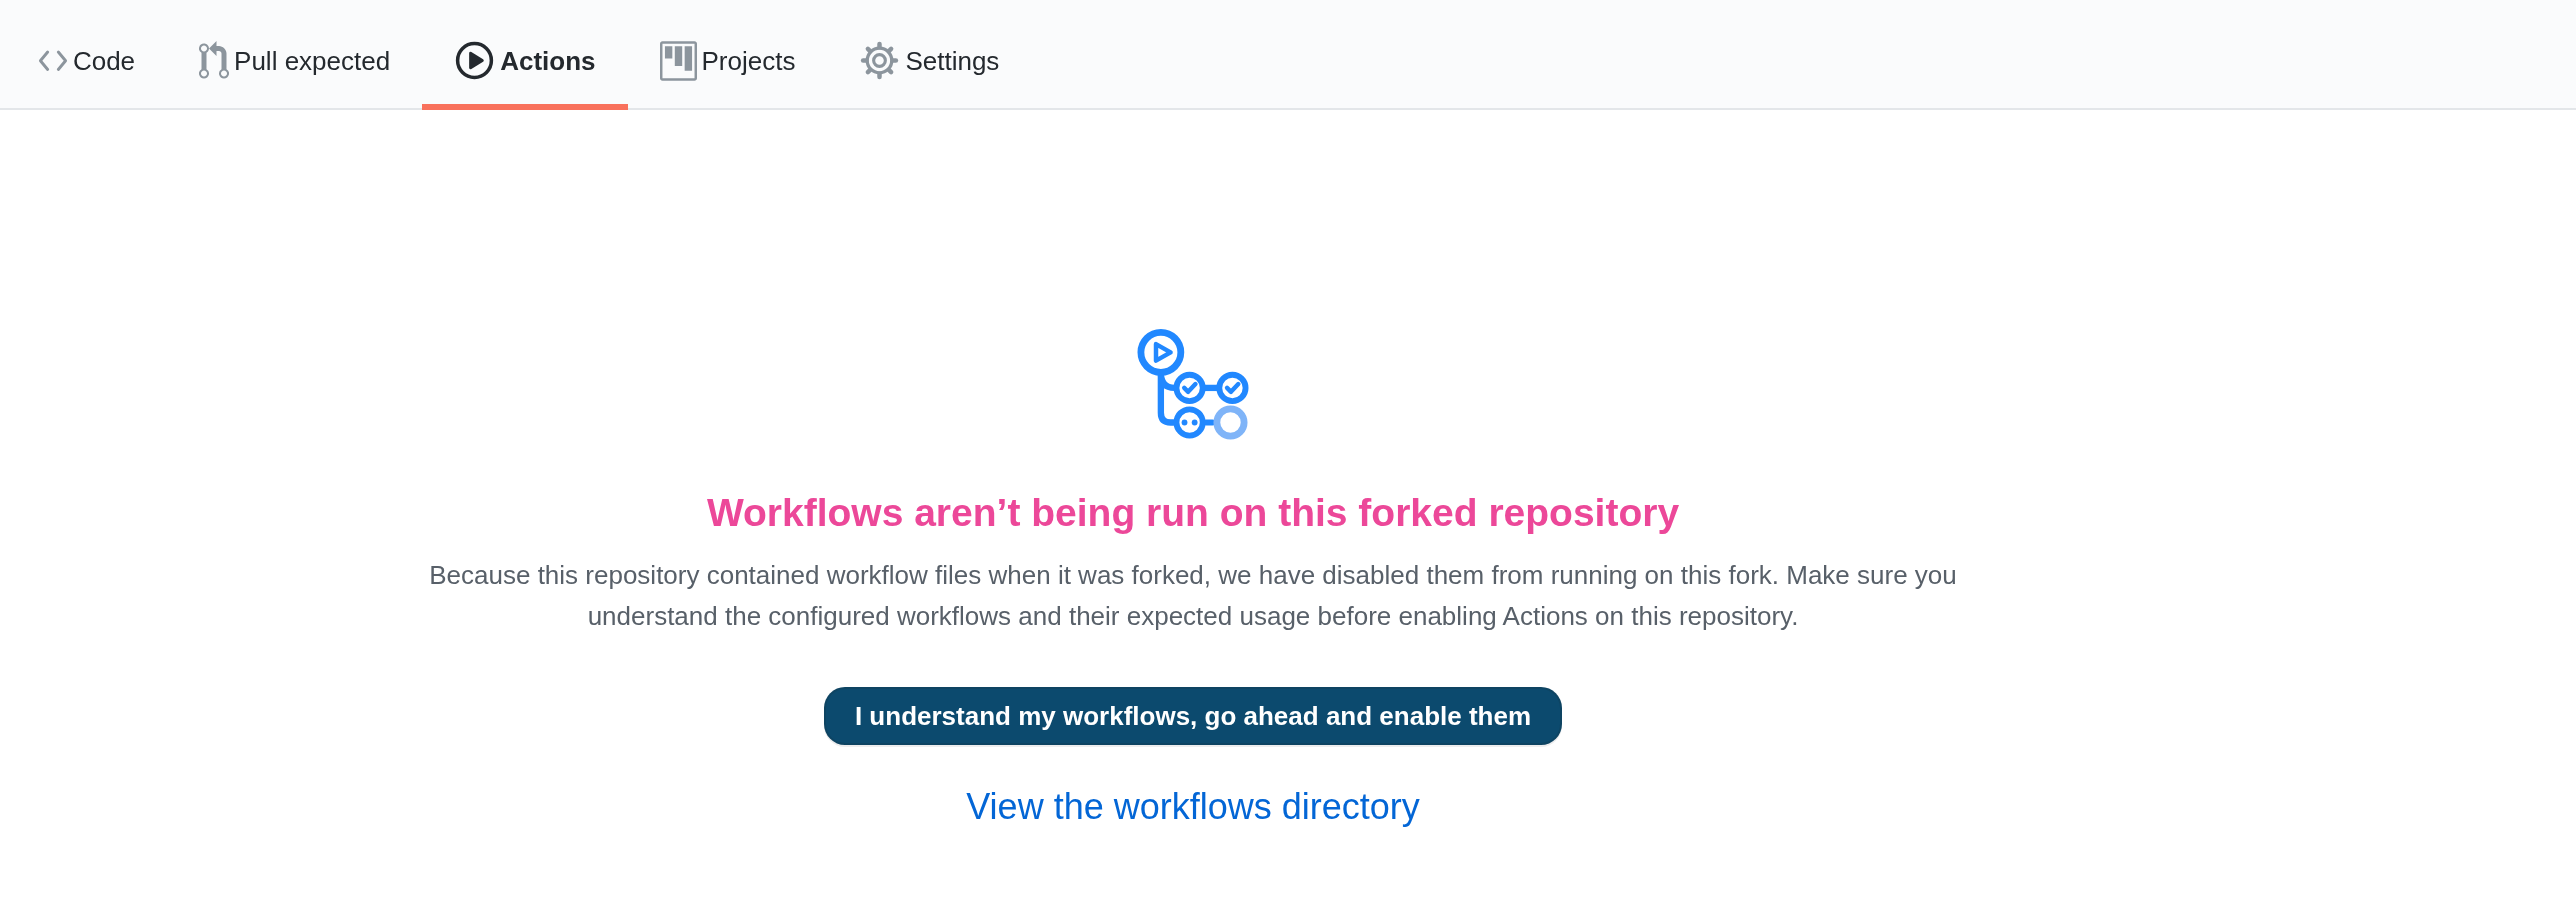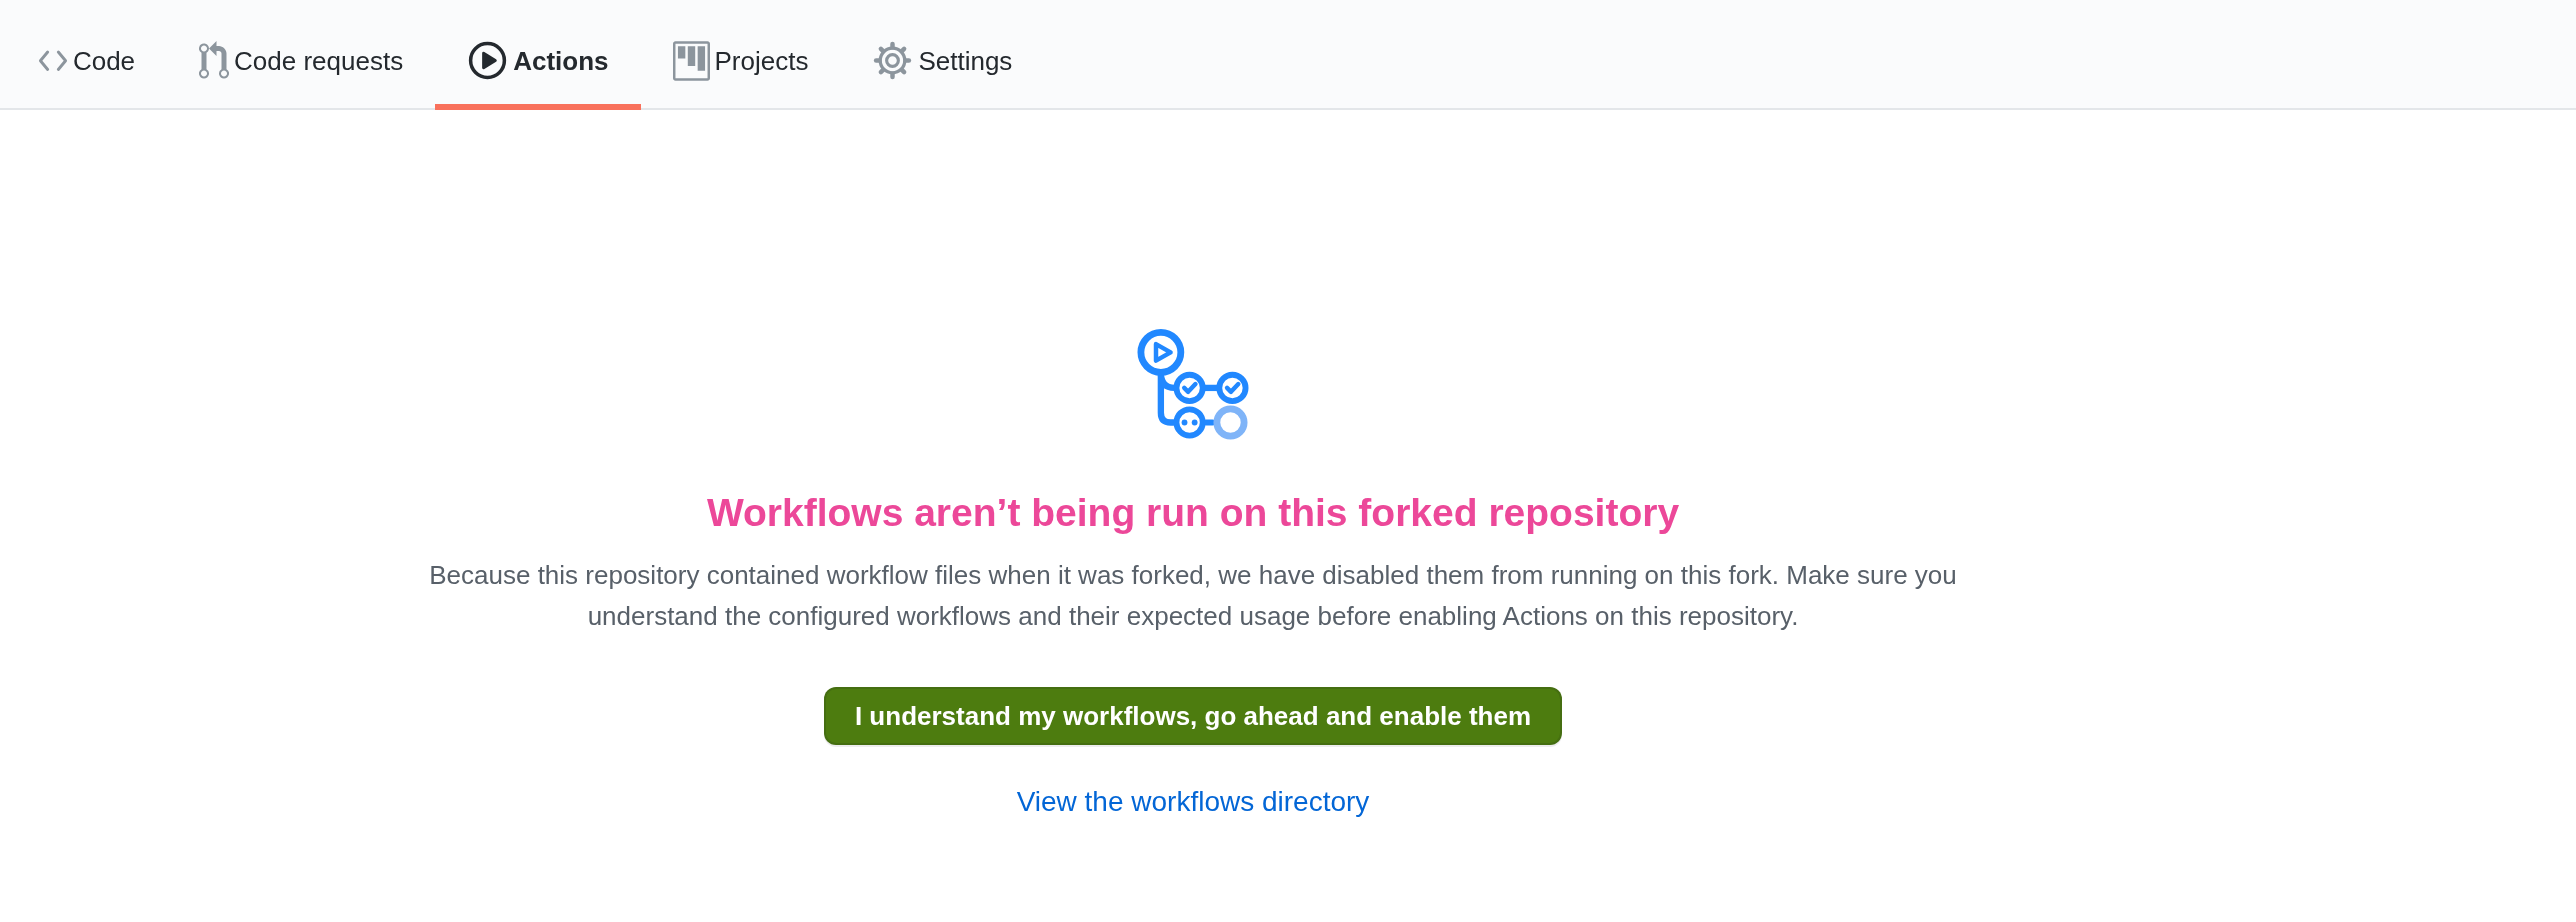--- a/index.html
+++ b/index.html
@@ -67,33 +67,33 @@
     margin-top: 17.6px;
     max-width: 1622px;
     font-size: 26px;
     line-height: 41px;
     color: #586069;
   }
   .bs-button {
     margin-top: 50px;
     height: 58px;
     padding: 0 29px;
-    background: #4d7c0f;
+    background: #0c4a6e;
     color: #ffffff;
     font-family: "Liberation Sans", sans-serif;
     font-size: 26px;
     font-weight: 700;
     border: 2px solid rgba(27,31,35,0.15);
-    border-radius: 12px;
+    border-radius: 21px;
     box-shadow: 0 2px 0 rgba(27,31,35,0.08);
     cursor: pointer;
   }
   .bs-link-row { margin-top: 41px; }
   .bs-link {
-    font-size: 28px;
+    font-size: 36px;
     color: #0366d6;
     text-decoration: none;
     cursor: pointer;
   }
 </style>
 </head>
 <body>
 
 <nav class="repo-nav">
 
@@ -106,21 +106,21 @@
     </span>
     <span>Code</span>
   </a>
 
   <a class="tab">
     <span class="ticon">
       <svg width="30" height="40" viewBox="0 0 12 16" fill="#8c959d">
         <path fill-rule="evenodd" d="M11 11.28V5c-.03-.78-.34-1.47-.94-2.06C9.46 2.35 8.78 2.03 8 2H7V0L4 3l3 3V4h1c.27.02.48.11.69.31.21.2.3.42.31.69v6.28A1.993 1.993 0 0 0 10 15a1.993 1.993 0 0 0 1-3.72zm-1 2.92c-.66 0-1.2-.55-1.2-1.2 0-.65.55-1.2 1.2-1.2.65 0 1.2.55 1.2 1.2 0 .65-.55 1.2-1.2 1.2zM4 3c0-1.11-.89-2-2-2a1.993 1.993 0 0 0-1 3.72v6.56A1.993 1.993 0 0 0 2 15a1.993 1.993 0 0 0 1-3.72V4.72c.59-.34 1-.98 1-1.72zm-.8 10c0 .66-.55 1.2-1.2 1.2-.65 0-1.2-.55-1.2-1.2 0-.65.55-1.2 1.2-1.2.65 0 1.2.55 1.2 1.2zM2 4.2C1.34 4.2.8 3.65.8 3c0-.65.55-1.2 1.2-1.2.65 0 1.2.55 1.2 1.2 0 .65-.55 1.2-1.2 1.2z"></path>
       </svg>
     </span>
-    <span>Code requests</span>
+    <span>Pull expected</span>
   </a>
 
   <a class="tab selected">
     <span class="ticon">
       <svg width="41" height="41" viewBox="0 0 42 42" fill="none">
         <circle cx="21" cy="21" r="17.3" stroke="#24292e" stroke-width="3.6"></circle>
         <path d="M17 13.5 L29 21 L17 28.5 Z" fill="#24292e" stroke="#24292e" stroke-width="3" stroke-linejoin="round"></path>
       </svg>
     </span>
     <span>Actions</span>

